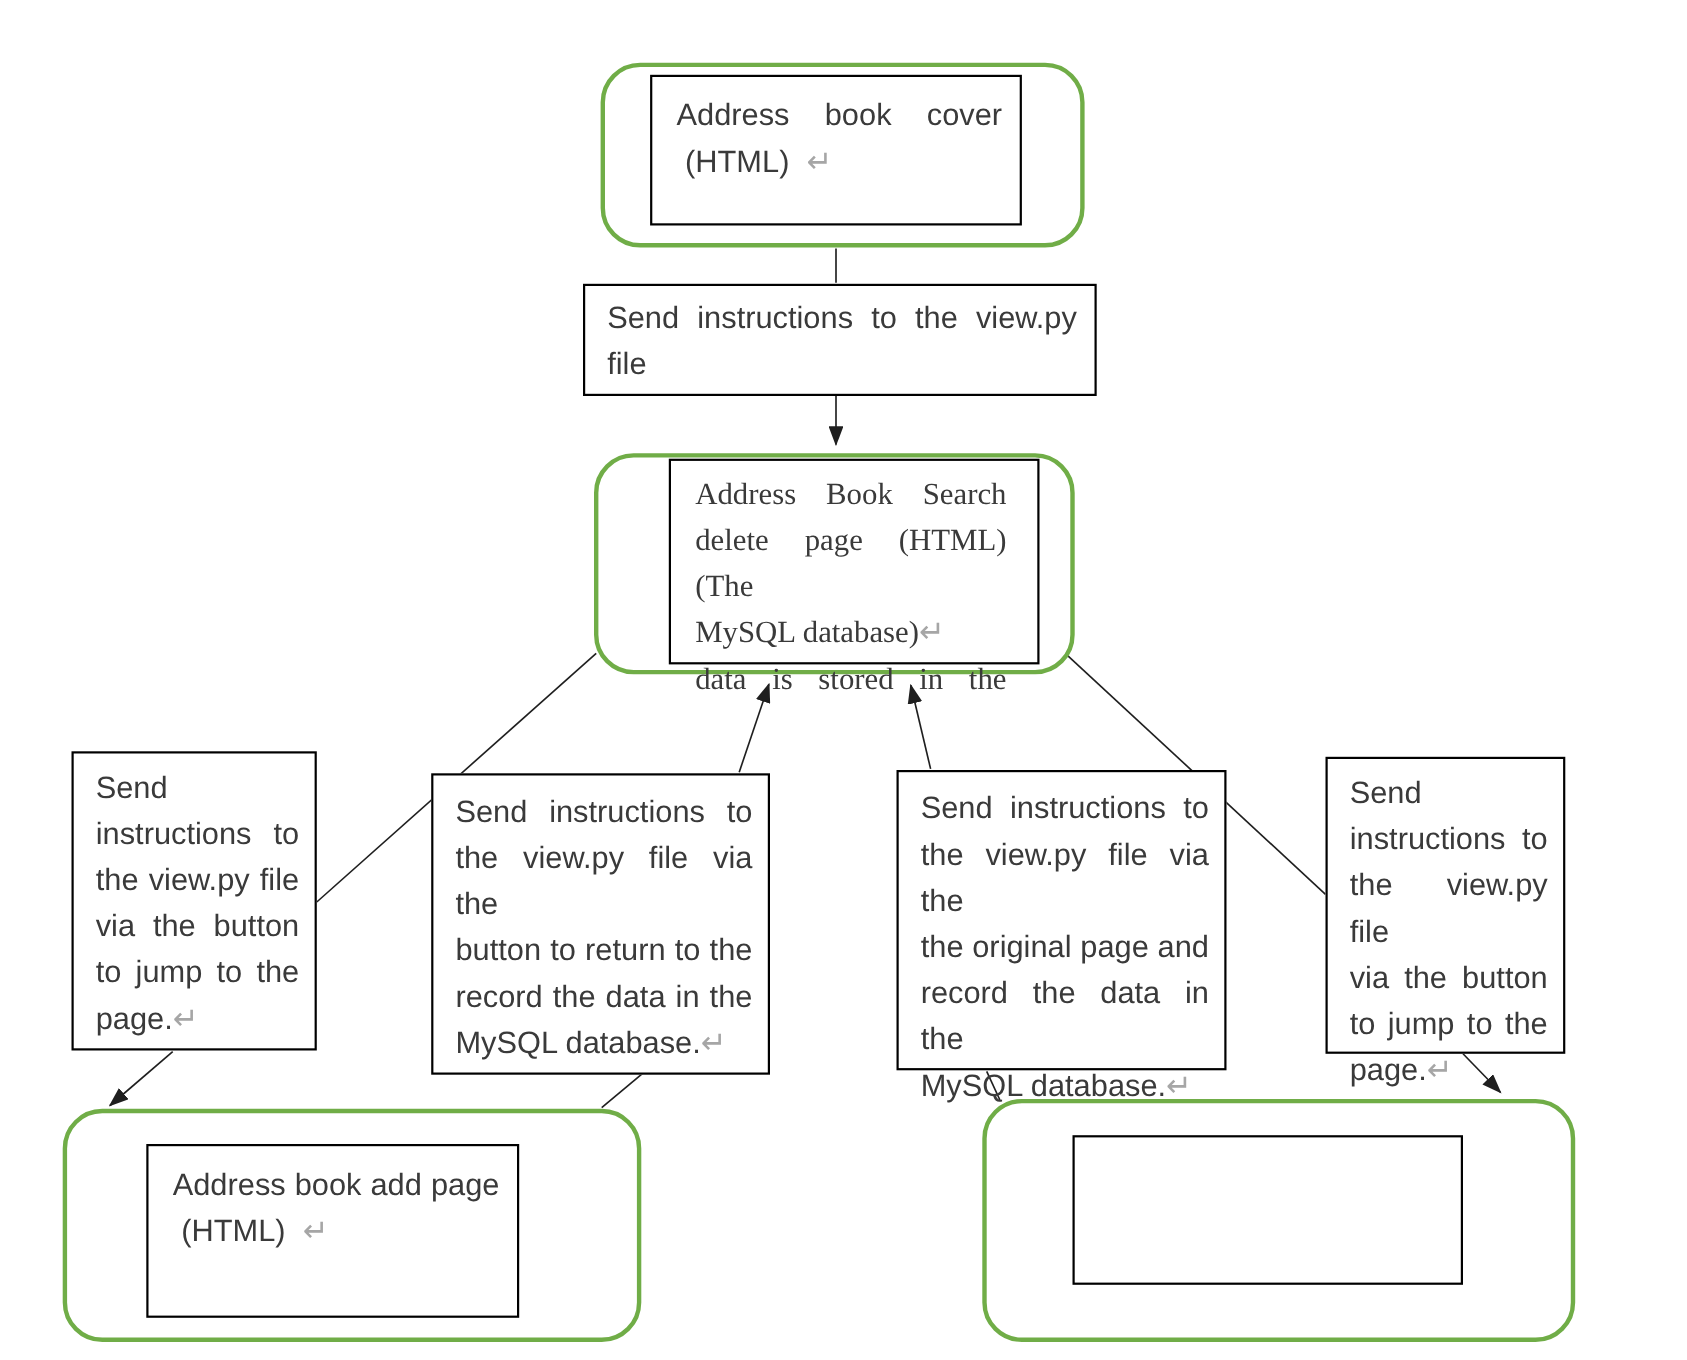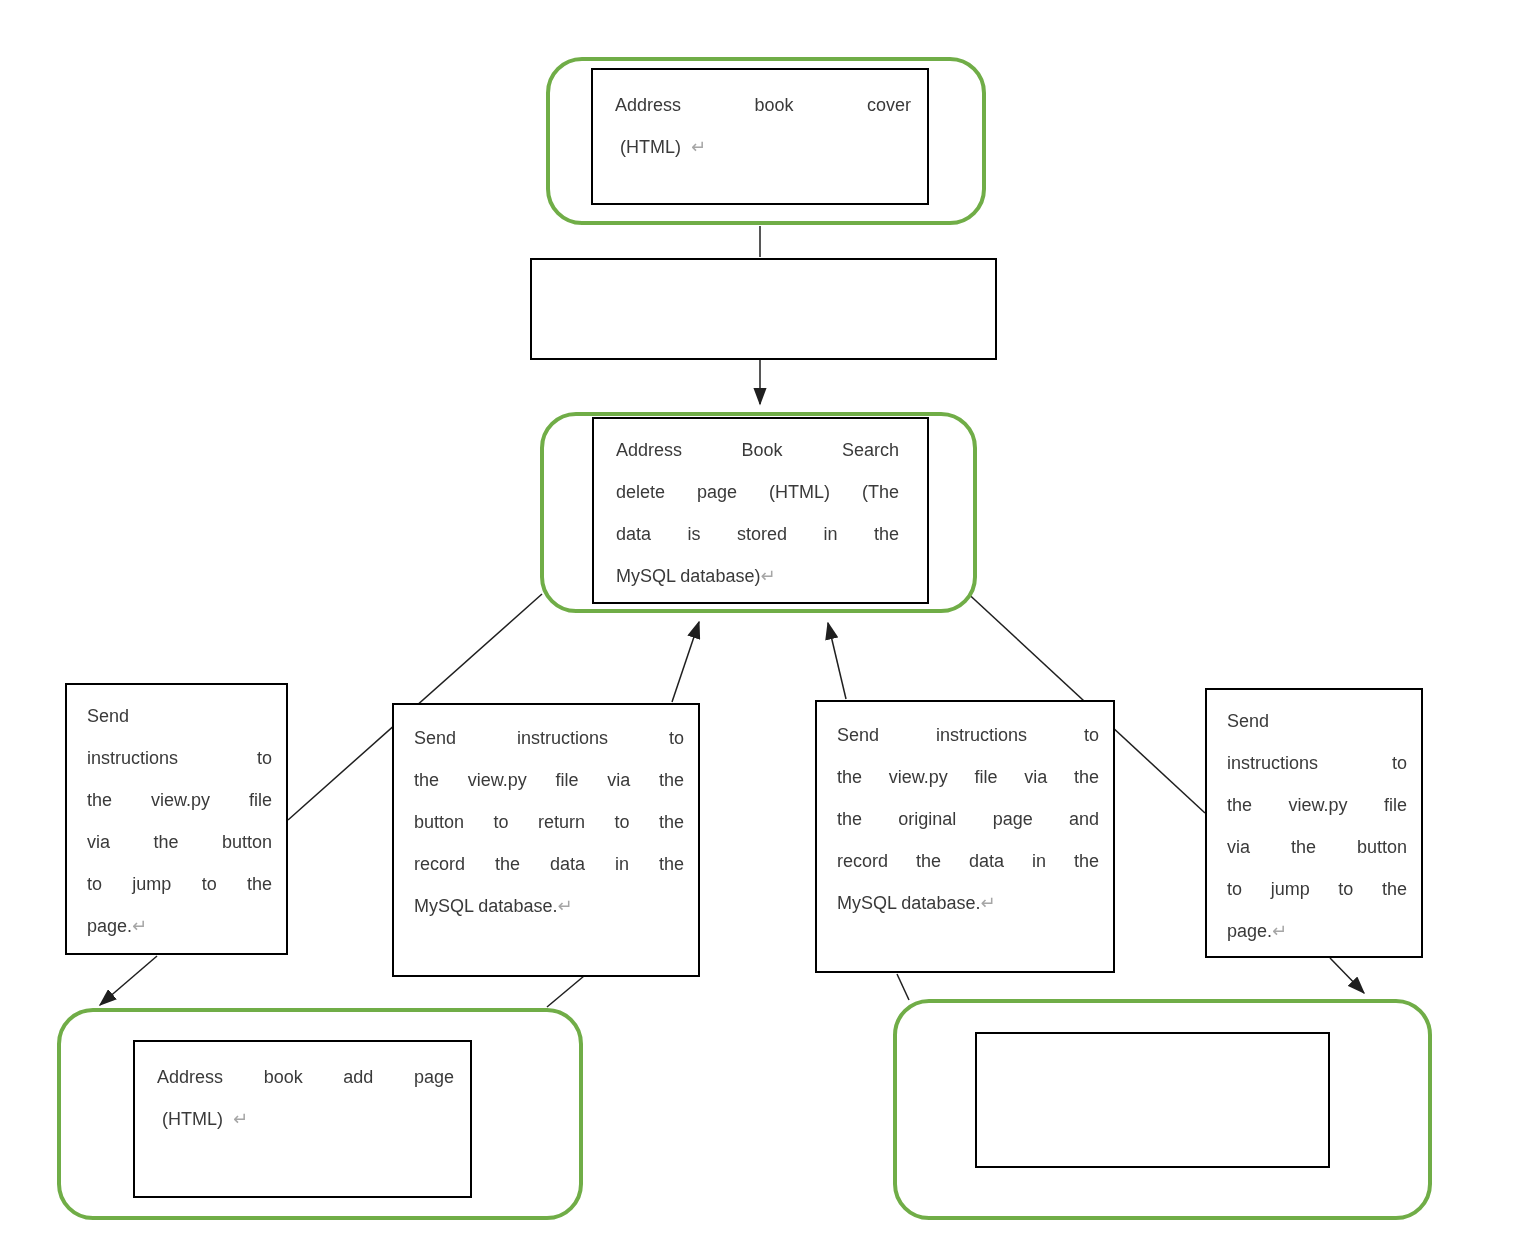--- a/index.html
+++ b/index.html
@@ -20,21 +20,21 @@
   #connector-layer{position:absolute;left:0;top:0;z-index:0;}
   .conn{stroke:var(--line);stroke-width:1.5;fill:none;}
   #ah path{fill:var(--line);}
   .container{
     position:absolute;z-index:1;box-sizing:border-box;
     border:4px solid var(--green);border-radius:36px;background:var(--bg);
   }
   .pbox,.inner{
     position:absolute;z-index:2;box-sizing:border-box;
     border:2.4px solid var(--ink);background:var(--bg);
-    color:var(--text);font-size:18px;
+    color:var(--text);font-size:28px;
   }
   .tline{
     line-height:42px;text-align:justify;white-space:pre-wrap;
   }
   .tline.just{text-align-last:justify;}
   .ret{color:var(--ret);}
 </style>
 </head>
 <body>
 
@@ -55,20 +55,21 @@
   <line class="conn" x1="897" y1="974" x2="909" y2="1000"></line>
   <line class="conn" x1="1330" y1="958" x2="1364" y2="993" marker-end="url(#ah)"></line>
 </svg>
 
 <div class="container" style="left:546px;top:57px;width:440px;height:168px;"></div>
 <div class="container" style="left:540px;top:412px;width:437px;height:201px;"></div>
 <div class="container" style="left:57px;top:1008px;width:526px;height:212px;"></div>
 <div class="container" style="left:893px;top:999px;width:539px;height:221px;"></div>
 
 <div class="pbox" style="left:530px;top:258px;width:467px;height:102px;padding:8px 16px 0 20px;">
+    <div class="tline just">Send instructions to the view.py file</div>
   </div>
 <div class="pbox" style="left:65px;top:683px;width:223px;height:272px;padding:10px 14px 0 20px;">
     <div class="tline just">Send</div>
     <div class="tline just">instructions to</div>
     <div class="tline just">the view.py file</div>
     <div class="tline just">via the button</div>
     <div class="tline just">to jump to the</div>
     <div class="tline">page.<span class="ret">↵</span></div>
   </div>
 <div class="pbox" style="left:392px;top:703px;width:308px;height:274px;padding:12px 14px 0 20px;">
@@ -91,24 +92,24 @@
     <div class="tline just">the view.py file</div>
     <div class="tline just">via the button</div>
     <div class="tline just">to jump to the</div>
     <div class="tline">page.<span class="ret">↵</span></div>
   </div>
 
 <div class="inner" style="left:591px;top:68px;width:338px;height:137px;padding:14px 16px 0 22px;">
     <div class="tline just">Address book cover</div>
     <div class="tline"> (HTML)  <span class="ret">↵</span></div>
   </div>
-<div class="inner" style="left:592px;top:417px;width:337px;height:187px;padding:10px 28px 0 22px;">
+<div class="inner" style="left:608px;top:417px;width:337px;height:187px;padding:10px 28px 0 22px;font-family:Liberation Serif, serif;">
     <div class="tline just">Address Book Search</div>
     <div class="tline just">delete page (HTML) (The</div>
+    <div class="tline">MySQL database)<span class="ret">↵</span></div>
     <div class="tline just">data is stored in the</div>
-    <div class="tline">MySQL database)<span class="ret">↵</span></div>
   </div>
 <div class="inner" style="left:133px;top:1040px;width:339px;height:158px;padding:14px 16px 0 22px;">
     <div class="tline just">Address book add page</div>
     <div class="tline"> (HTML)  <span class="ret">↵</span></div>
   </div>
 <div class="inner" style="left:975px;top:1032px;width:355px;height:136px;padding:12px 16px 0 22px;">
   </div>
 
 </body></html>

